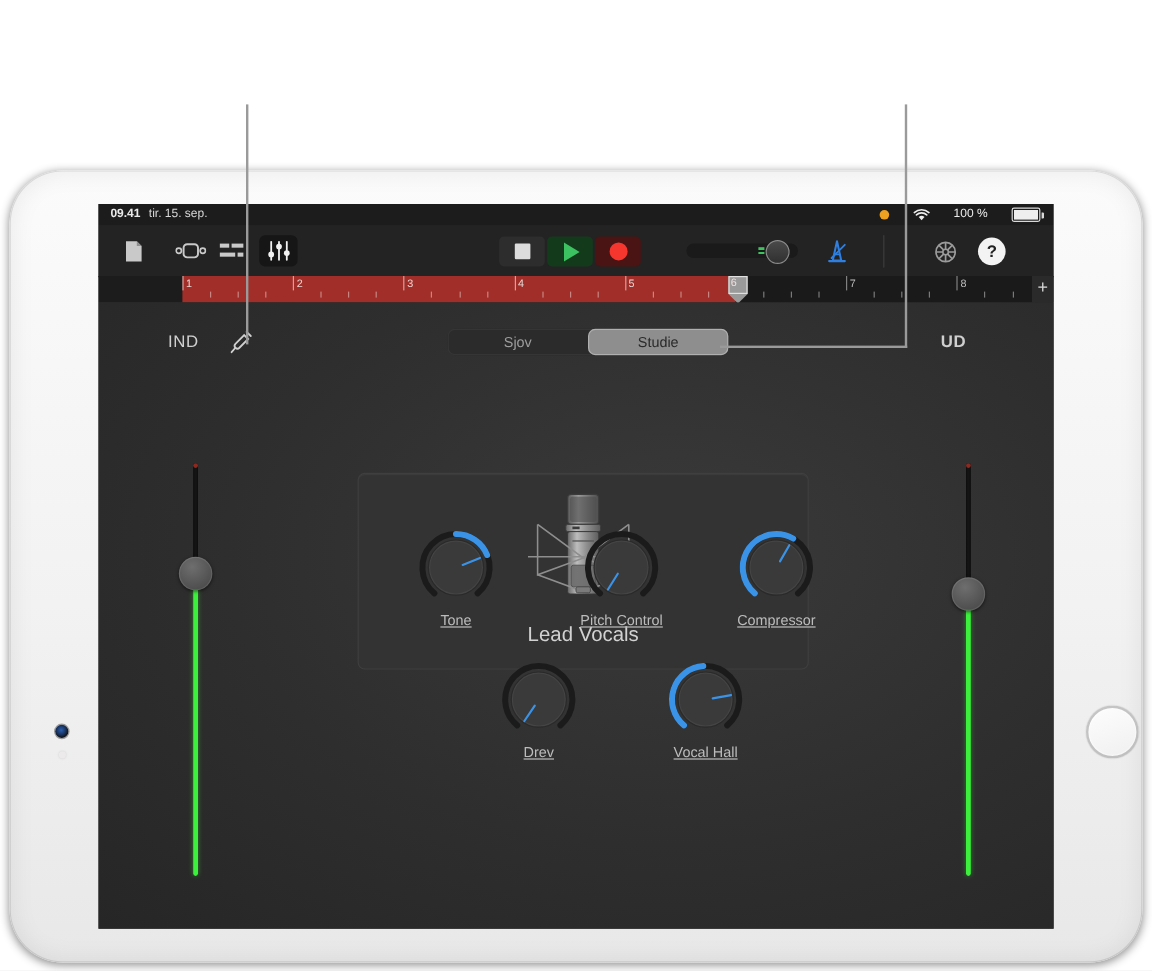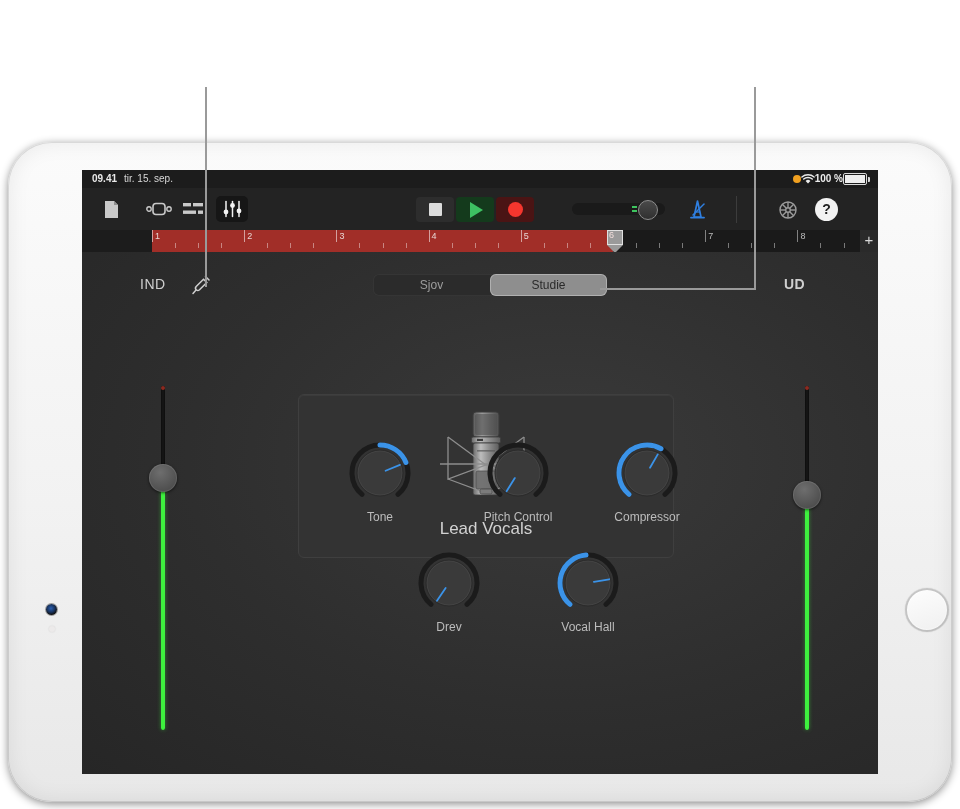--- a/index.html
+++ b/index.html
@@ -33,21 +33,21 @@
 
   
   #screen{position:absolute;left:74px;top:28px;width:796px;height:604px;
         background:#2e2e2e;overflow:hidden;}
 
   
   #status-bar{position:absolute;left:0;top:0;width:796px;height:18px;background:#1c1c1c;
         color:#e9e9e9;font-size:10px;line-height:18px;}
   #status-time{position:absolute;left:10px;top:0;font-weight:bold;}
   #status-date{position:absolute;left:42px;top:0;color:#d8d8d8;}
-  #status-right{position:absolute;right:8px;top:0;display:flex;align-items:center;gap:0;height:18px;font-weight:bold;}
+  #status-right{position:absolute;right:8px;top:0;display:flex;align-items:center;gap:20px;height:18px;}
   #orange-dot{width:8px;height:8px;border-radius:50%;background:#f0a020;display:inline-block;}
   #status-batt-pct{font-size:10px;color:#ececec;}
   #battery{width:22px;height:10px;border:1px solid #d9d9d9;border-radius:2px;position:relative;}
   #battery:after{content:"";position:absolute;left:1px;top:1px;right:1px;bottom:1px;background:#eee;}
   #battery-tip{width:2px;height:5px;background:#d9d9d9;border-radius:0 1px 1px 0;margin-left:1px;}
 
   
   #toolbar{position:absolute;left:0;top:18px;width:796px;height:42px;background:#232323;
         border-bottom:1px solid #151515;}
   .tb-icon{position:absolute;top:9px;width:30px;height:24px;display:flex;align-items:center;justify-content:center;}
@@ -119,21 +119,21 @@
   #instrument-card{position:absolute;left:216px;top:142px;width:374px;height:162px;
         background:#333333;border:1px solid #3f3f3f;border-radius:6px;
         box-shadow:inset 0 1px 0 rgba(255,255,255,.04);}
   #mic-art{position:absolute;left:50%;top:12px;transform:translateX(-50%);width:120px;height:106px;}
   #instrument-name{position:absolute;left:0;right:0;top:124px;text-align:center;
         font-size:17px;color:#d2d2d2;}
 
   
   .knob-wrap{position:absolute;width:86px;text-align:center;}
   .knob{position:relative;width:62px;height:62px;margin:0 auto;}
-  .knob-label{margin-top:6px;font-size:12px;color:#bcbcbc;}
+  .knob-label{margin-top:6px;font-size:12px;color:#bcbcbc;text-decoration:underline;}
   .knob svg{display:block;}
 
   #knob-tone{left:255px;top:190px;}
   #knob-pitch{left:393px;top:190px;}
   #knob-comp{left:522px;top:190px;}
   #knob-drev{left:324px;top:300px;}
   #knob-hall{left:463px;top:300px;}
 
   
   #segmented{position:absolute;left:291px;top:22px;width:234px;height:22px;

